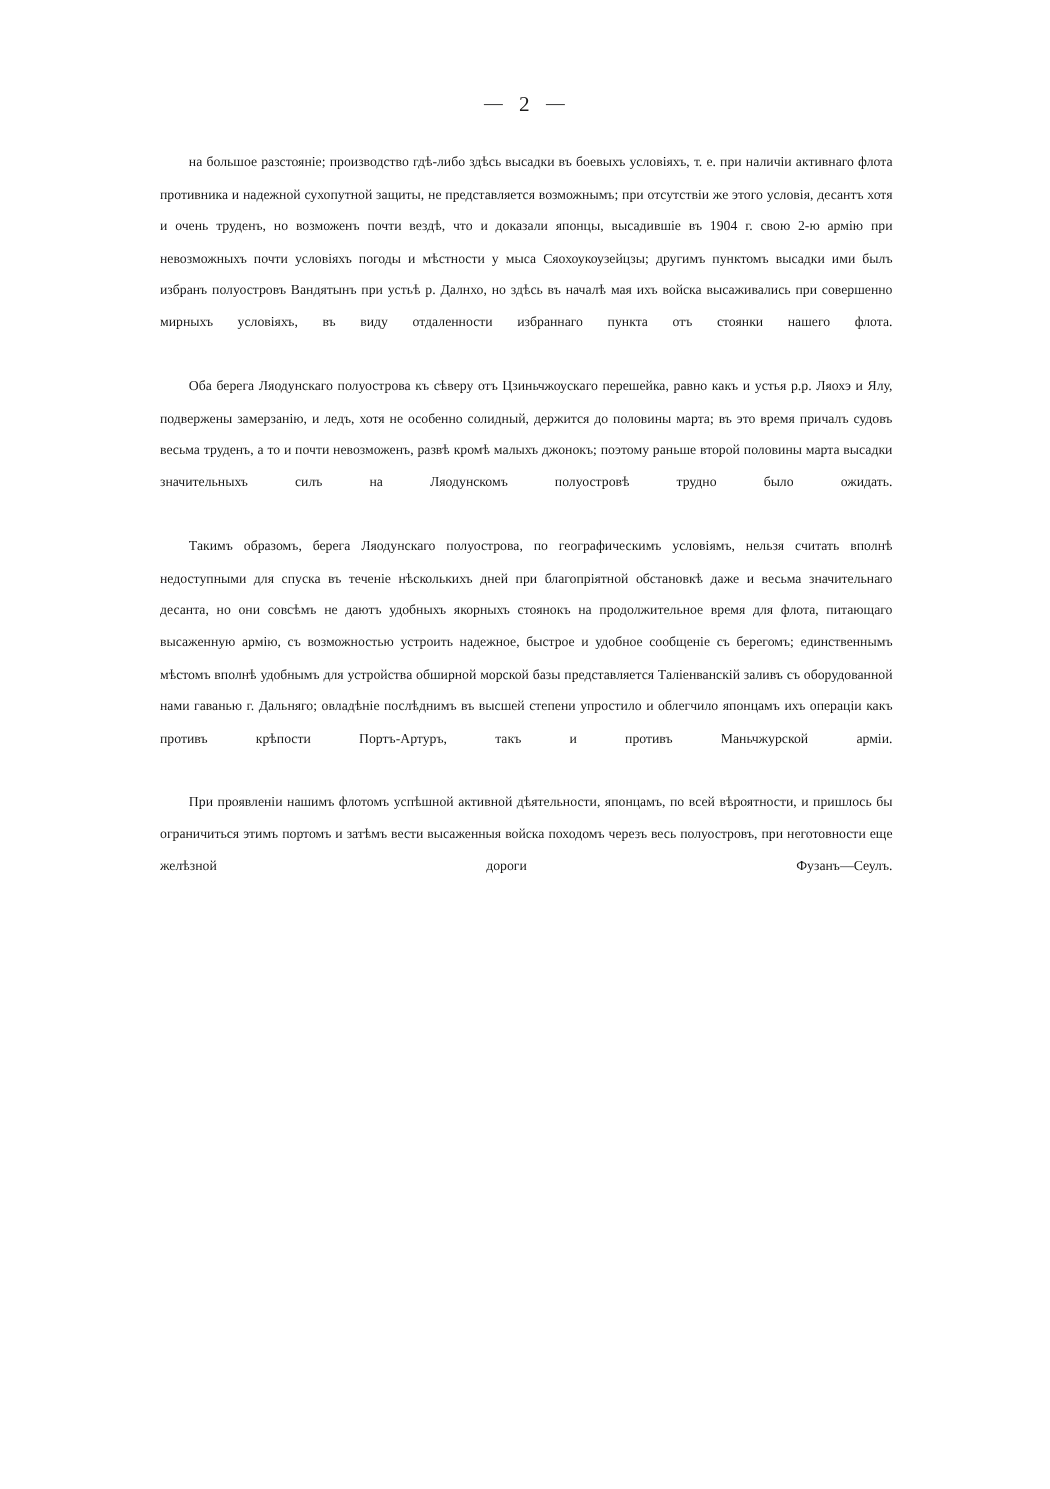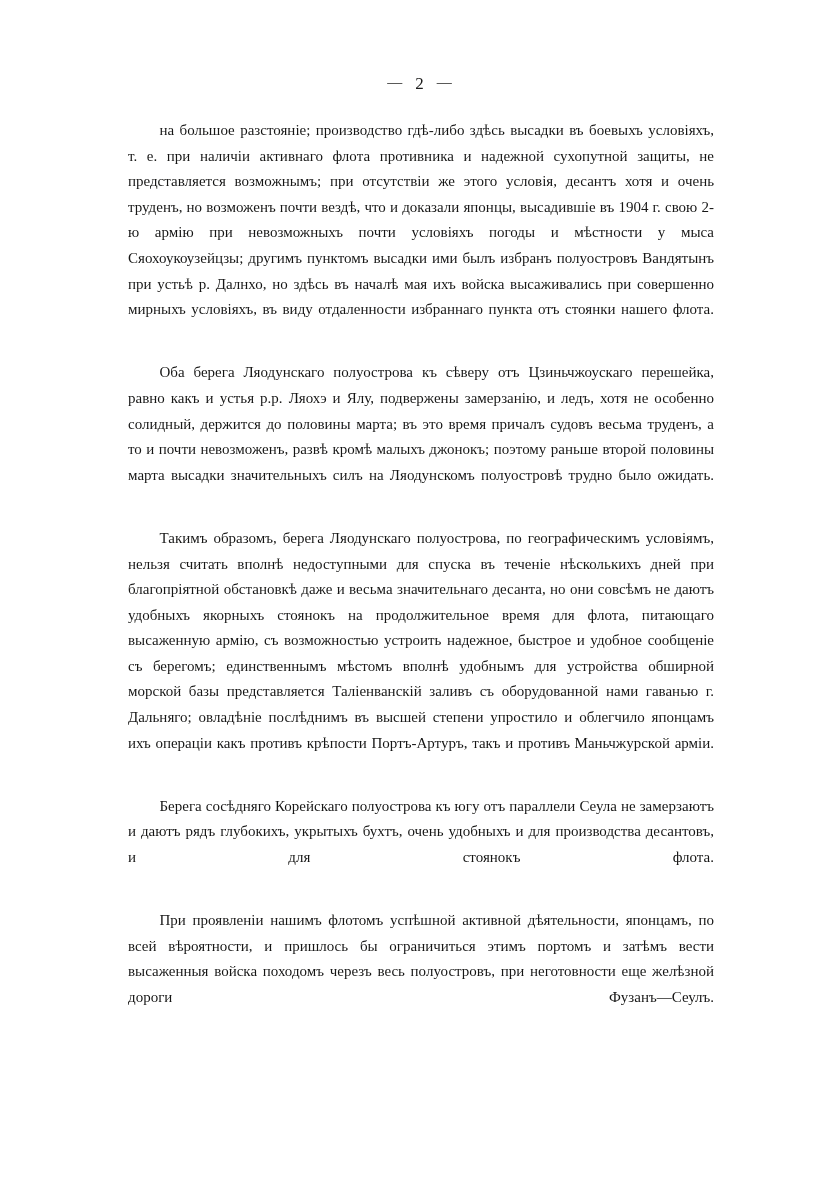--- a/index.html
+++ b/index.html
@@ -46,29 +46,29 @@
   .text-body {
     position: absolute;
     left: 128px;
     top: 118px;
     width: 586px;
   }
   p.para {
     margin: 0 0 0 0;
     text-align: justify;
     text-justify: inter-word;
-    font-size: 15px;
+    font-size: 11px;
     line-height: 25.6px;
     text-indent: 2.1em;
     color: #1b1b1b;
     
     word-spacing: 0.02em;
   }
   p.para + p.para {
-    margin-top: 12px;
+    margin-top: 0px;
   }
   
   p.para:after {
     content: "";
     display: inline-block;
     width: 100%;
   }
   .ink {
     filter: contrast(1.05);
   }
@@ -79,17 +79,16 @@
 <div class="page ink">
 
   <div class="page-header">
     <span class="dash">—</span><span class="page-number">2</span><span class="dash">—</span>
   </div>
 
   <div class="text-body">
     <p class="para">на большое разстояніе; производство гдѣ-либо здѣсь высадки въ боевыхъ условіяхъ, т. е. при наличіи активнаго флота противника и надежной сухопутной защиты, не представляется возможнымъ; при отсутствіи же этого условія, десантъ хотя и очень труденъ, но возможенъ почти вездѣ, что и доказали японцы, высадившіе въ 1904 г. свою 2-ю армію при невозможныхъ почти условіяхъ погоды и мѣстности у мыса Сяохоукоузейцзы; другимъ пунктомъ высадки ими былъ избранъ полуостровъ Вандятынъ при устьѣ р. Далнхо, но здѣсь въ началѣ мая ихъ войска высаживались при совершенно мирныхъ условіяхъ, въ виду отдаленности избраннаго пункта отъ стоянки нашего флота.</p>
     <p class="para">Оба берега Ляодунскаго полуострова къ сѣверу отъ Цзиньчжоускаго перешейка, равно какъ и устья р.р. Ляохэ и Ялу, подвержены замерзанію, и ледъ, хотя не особенно солидный, держится до половины марта; въ это время причалъ судовъ весьма труденъ, а то и почти невозможенъ, развѣ кромѣ малыхъ джонокъ; поэтому раньше второй половины марта высадки значительныхъ силъ на Ляодунскомъ полуостровѣ трудно было ожидать.</p>
     <p class="para">Такимъ образомъ, берега Ляодунскаго полуострова, по географическимъ условіямъ, нельзя считать вполнѣ недоступными для спуска въ теченіе нѣсколькихъ дней при благопріятной обстановкѣ даже и весьма значительнаго десанта, но они совсѣмъ не даютъ удобныхъ якорныхъ стоянокъ на продолжительное время для флота, питающаго высаженную армію, съ возможностью устроить надежное, быстрое и удобное сообщеніе съ берегомъ; единственнымъ мѣстомъ вполнѣ удобнымъ для устройства обширной морской базы представляется Таліенванскій заливъ съ оборудованной нами гаванью г. Дальняго; овладѣніе послѣднимъ въ высшей степени упростило и облегчило японцамъ ихъ операціи какъ противъ крѣпости Портъ-Артуръ, такъ и противъ Маньчжурской арміи.</p>
-    <p class="para">Берега сосѣдняго Корейскаго полуострова къ югу отъ параллели Сеула не замерзаютъ и даютъ рядъ глубокихъ, укрытыхъ бухтъ, очень удобныхъ и для производства десантовъ, и для стоянокъ флота.</p>
     <p class="para">При проявленіи нашимъ флотомъ успѣшной активной дѣятельности, японцамъ, по всей вѣроятности, и пришлось бы ограничиться этимъ портомъ и затѣмъ вести высаженныя войска походомъ черезъ весь полуостровъ, при неготовности еще желѣзной дороги Фузанъ—Сеулъ.</p>
   </div>
 
 </div>
 
 </body></html>

